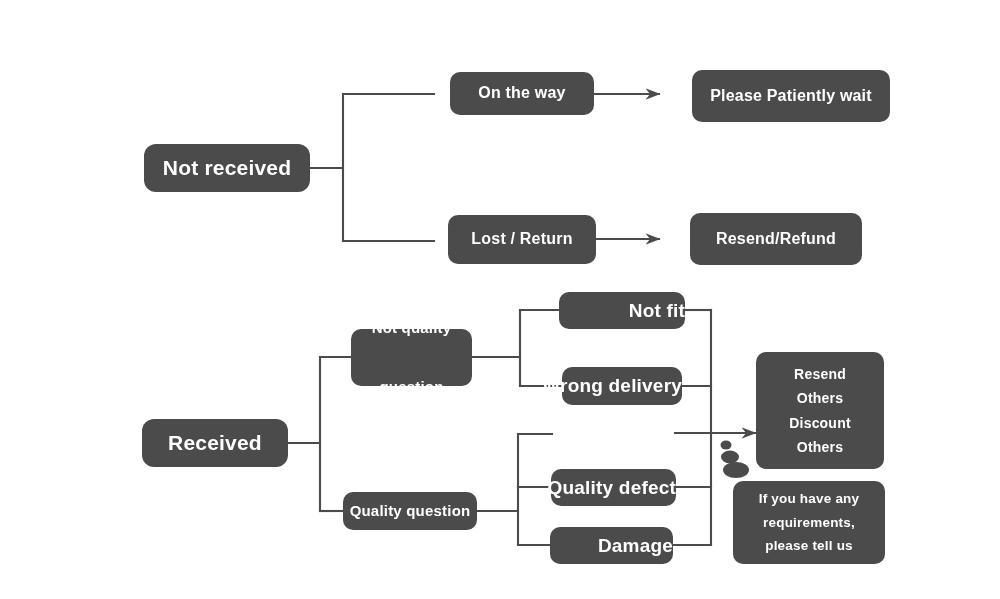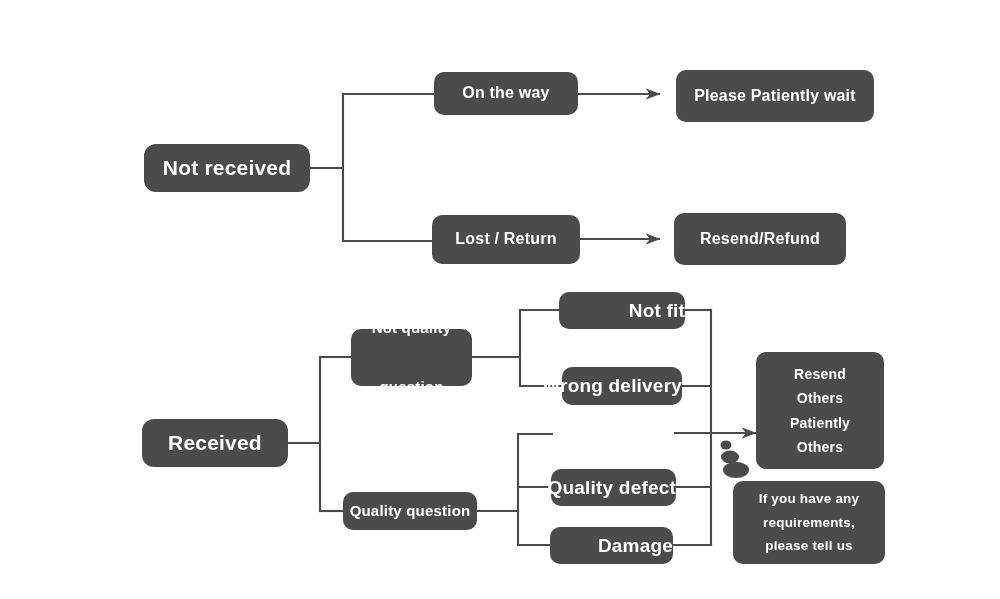--- a/index.html
+++ b/index.html
@@ -29,21 +29,21 @@
     font-weight: bold;
     box-sizing: border-box;
     letter-spacing: 0.2px;
     line-height: 1.05;
   }
   .node .line { display: block; white-space: nowrap; }
   .node.multi { line-height: 1.75; }
 
   .n-root  { font-size: 21px; border-radius: 12px; }
   .n-mid   { font-size: 15px; }
-  .n-lead  { font-size: 16px; }
+  .n-lead  { font-size: 16px; margin-left: 16px; }
   .n-small { font-size: 19px; align-items: flex-end; }
   .n-list  { font-size: 14px; }
   .n-note  { font-size: 13.5px; }
 
   svg#wires {
     position: absolute;
     left: 0;
     top: 0;
     width: 1000px;
     height: 599px;
@@ -151,21 +151,21 @@
     <span class="line">Quality defect</span>
   </div>
 
   <div class="node n-small" style="left:550px; top:527px; width:123px; height:37px;">
     <span class="line">Damage</span>
   </div>
 
   <div class="node n-list multi" style="left:756px; top:352px; width:128px; height:117px;">
     <span class="line">Resend</span>
     <span class="line">Others</span>
-    <span class="line">Patiently</span>
+    <span class="line">Discount</span>
     <span class="line">Others</span>
   </div>
 
   <div class="node n-note multi" style="left:733px; top:481px; width:152px; height:83px;">
     <span class="line">If you have any</span>
     <span class="line">requirements,</span>
     <span class="line">please tell us</span>
   </div>
 
 </div>

